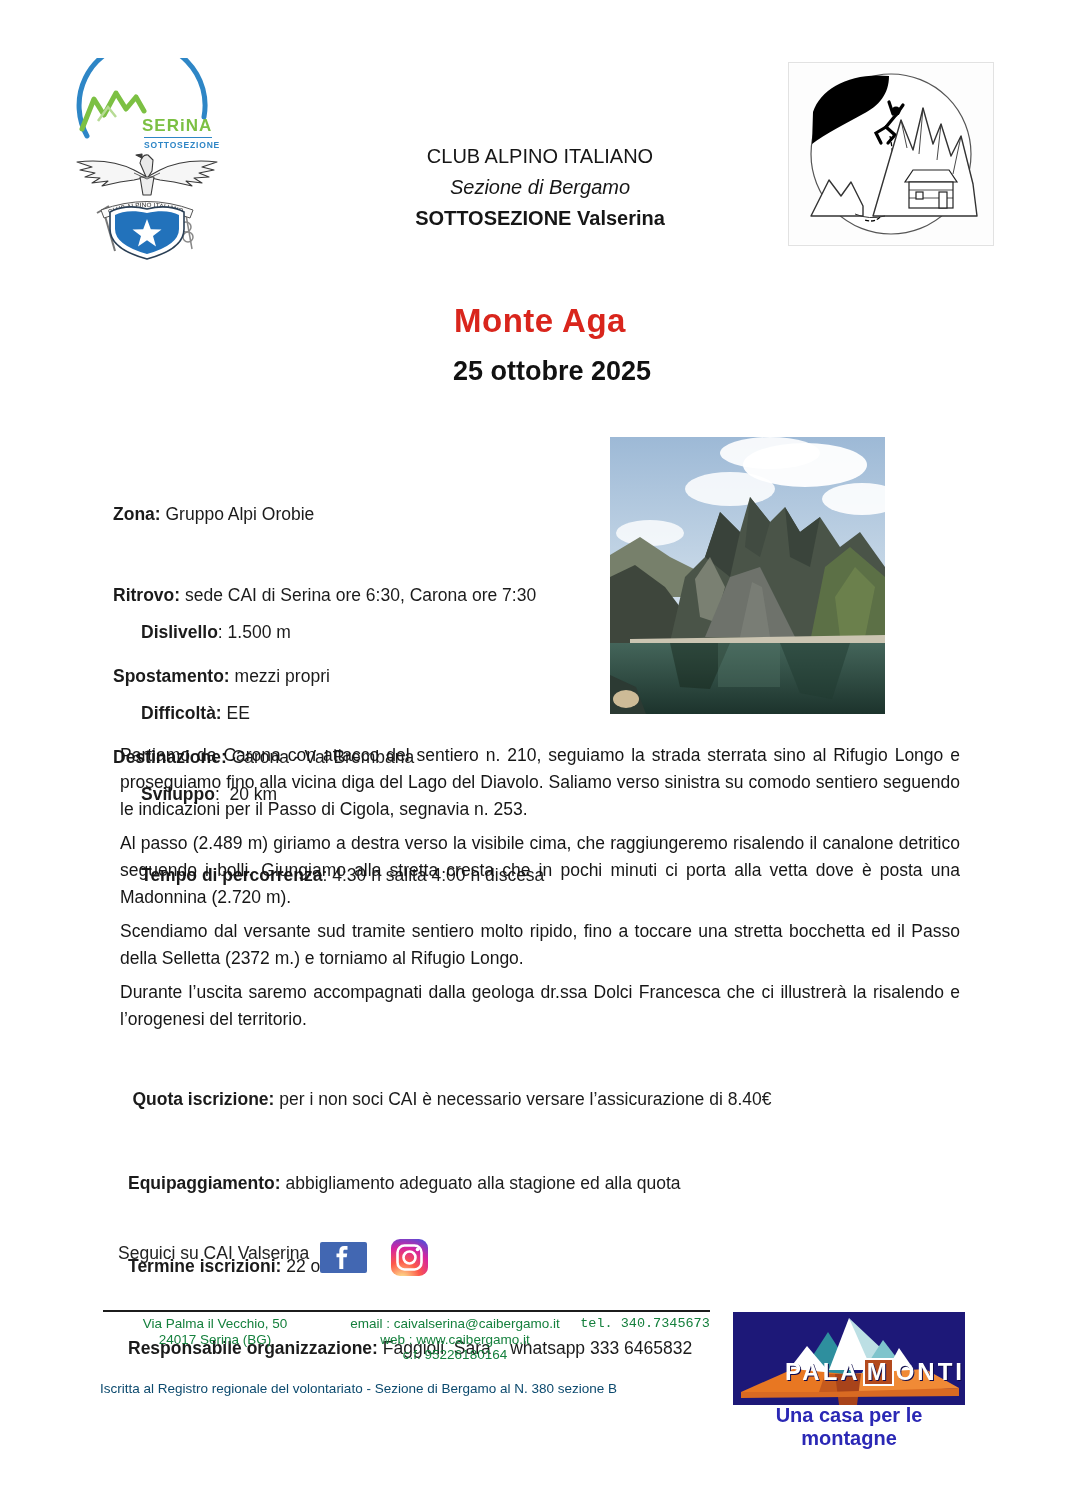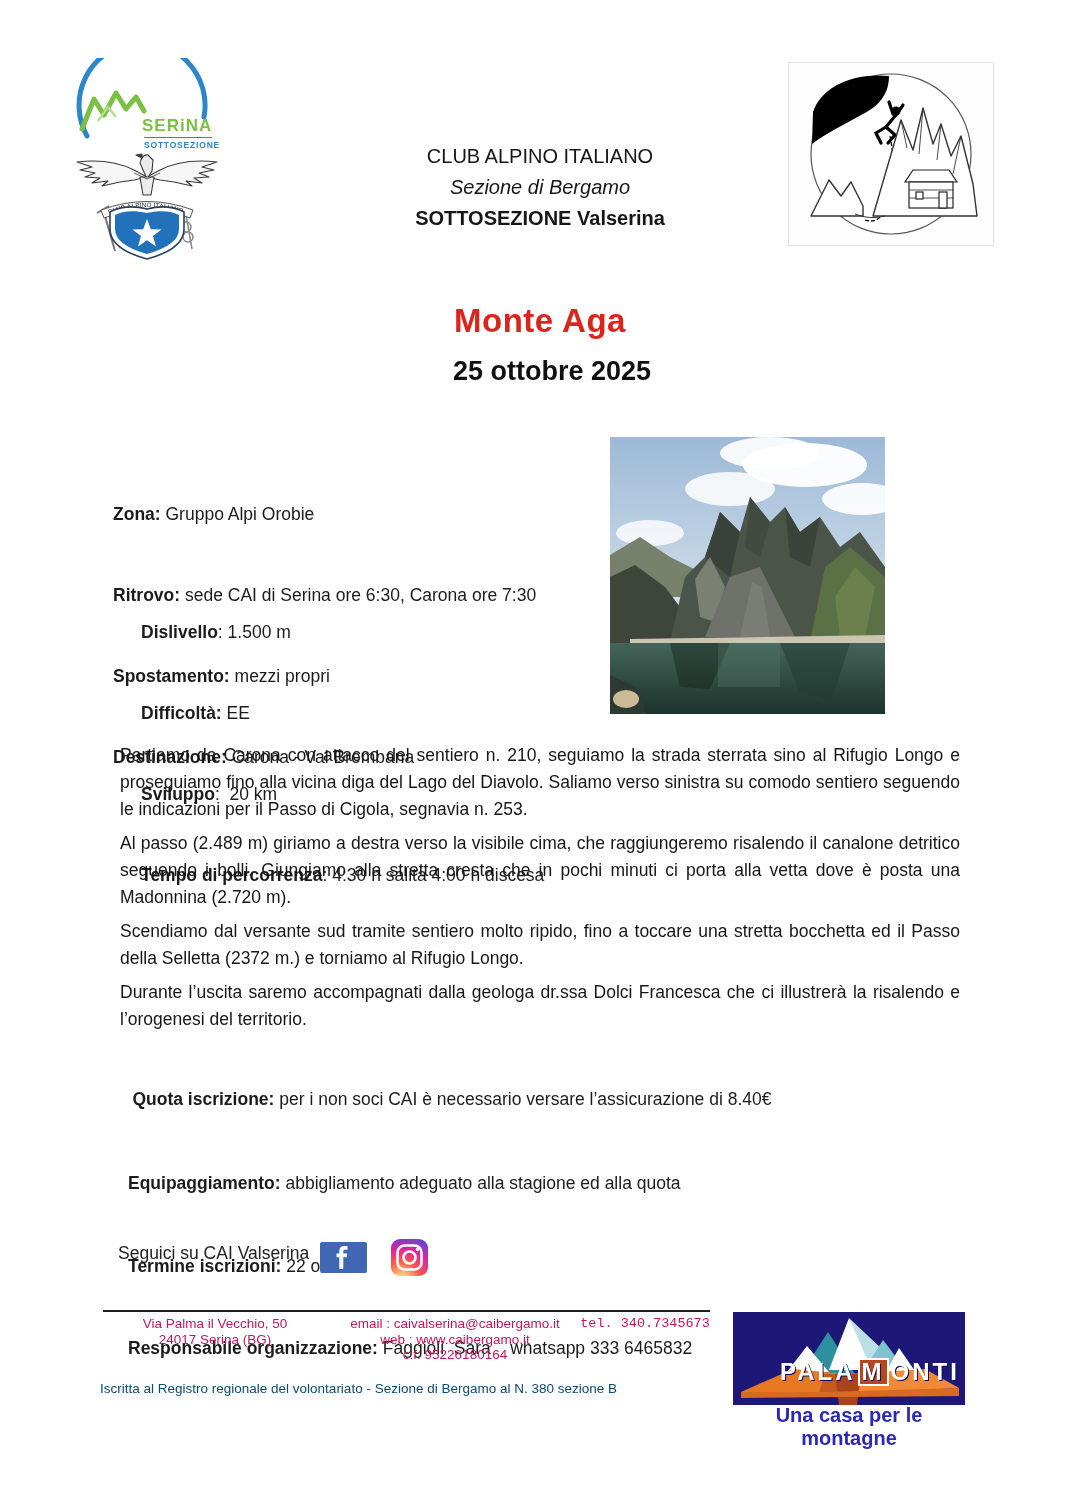--- a/index.html
+++ b/index.html
@@ -31,31 +31,31 @@
   .description p{margin:7px;}
   
   .info-quota{position:absolute;left:113px;top:1068px;font-size:17.5px;white-space:pre-wrap;}
   .info-rows{position:absolute;left:128px;top:1115px;font-size:17.5px;line-height:27.5px;white-space:pre-wrap;}
   
   .social-label{position:absolute;left:118px;top:1243px;font-size:17.5px;color:#222;}
   .fb-icon{position:absolute;left:320px;top:1242px;width:47px;height:31px;}
   .ig-icon{position:absolute;left:391px;top:1239px;width:37px;height:37px;}
   
   .footer-rule{position:absolute;left:103px;top:1310px;width:607px;height:2px;background:#1c1c1c;}
-  .f-col{position:absolute;top:1316px;font-size:13.5px;line-height:15.5px;text-align:center;color:#be185d;}
+  .f-col{position:absolute;top:1316px;font-size:13.5px;line-height:15.5px;text-align:center;color:#15803d;}
   .f-col1{left:115px;width:200px;}
   .f-col2{left:335px;width:240px;}
   .f-col3{left:580px;width:130px;font-family:Liberation Mono, monospace;}
   .f-registry{position:absolute;left:100px;top:1381px;width:612px;text-align:left;font-size:13.5px;color:#0c4a6e;}
   
   .palamonti-box{position:absolute;left:733px;top:1312px;width:232px;height:93px;background:#1d1878;overflow:hidden;}
   .palamonti-box svg{position:absolute;left:0;top:0;}
-  .palamonti-text{position:absolute;left:0;top:46px;width:232px;text-align:left;
+  .palamonti-text{position:absolute;left:0;top:46px;width:232px;text-align:right;
     color:#fff;font-weight:bold;font-size:24px;letter-spacing:3px;
-    text-shadow:1px 1px 0 #0d0a4a;margin-left:47px;}
+    text-shadow:1px 1px 0 #0d0a4a;}
   .palamonti-text .m-box{display:inline-block;border:2px solid #fff;line-height:24px;
     padding:0 2px;margin:0 2px;background:#b34a1d;}
   .palamonti-tagline{position:absolute;left:733px;top:1404px;width:232px;text-align:center;
     font-size:20px;font-weight:bold;color:#2b28b5;}
 </style>
 </head>
 <body>
 
 <div class="page">
 

